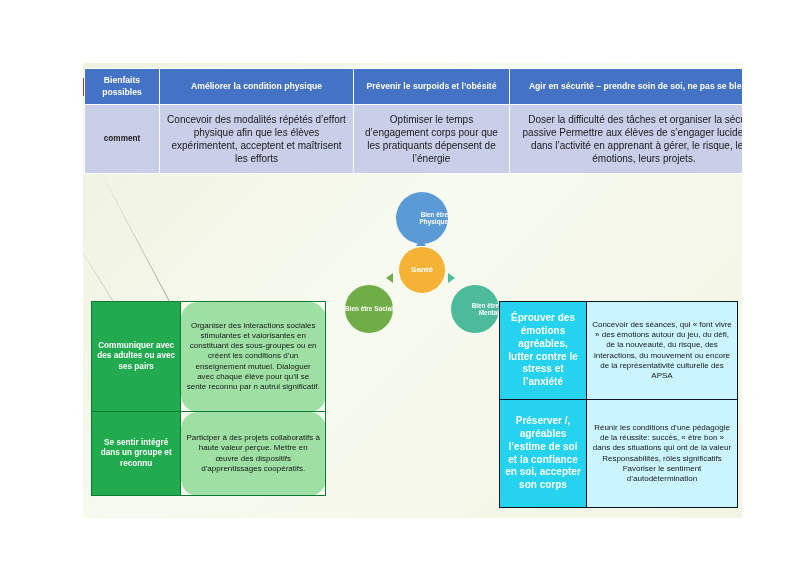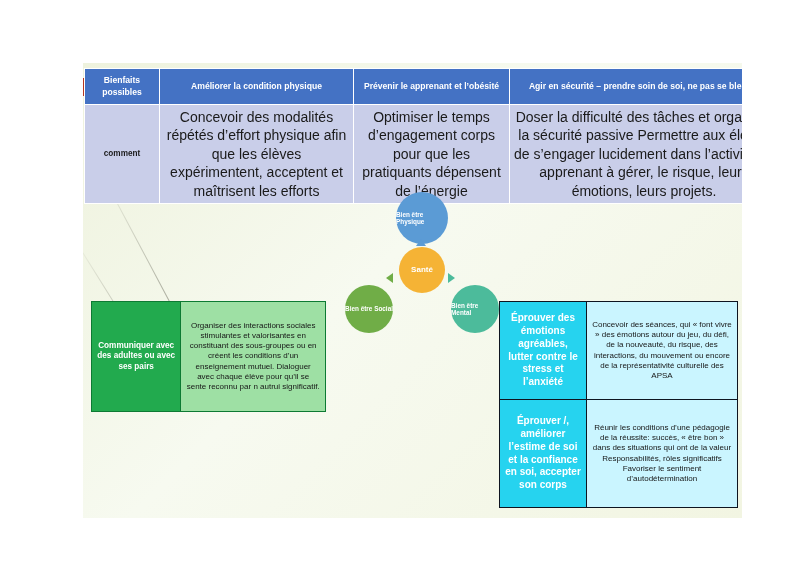--- a/index.html
+++ b/index.html
@@ -61,21 +61,21 @@
     background: #4472c4;
     color: #ffffff;
     font-weight: bold;
     font-size: 8.6px;
     line-height: 1.3;
     height: 29px;
   }
   #top-table tr.body-row td {
     background: #c9cee9;
     color: #1a1a1a;
-    font-size: 14px;
+    font-size: 10px;
     line-height: 1.32;
     height: 62px;
   }
   #top-table td.c1 { width: 66px; }
   #top-table td.c2 { width: 185px; text-align: center; }
   #top-table td.c3 { width: 147px; }
   #top-table td.c4 { width: 260px; }
   #top-table tr.body-row td.c1 { font-weight: bold; font-size: 8.2px; }
 
   
@@ -97,21 +97,21 @@
     width: 190px;
     height: 150px;
   }
   .node {
     position: absolute;
     border-radius: 50%;
     color: #ffffff;
     display: flex;
     align-items: center;
     justify-content: center;
-    text-align: left;
+    text-align: right;
     font-weight: bold;
     line-height: 1.15;
     box-sizing: border-box;
   }
   #node-sante {
     left: 66px; top: 54px;
     width: 46px; height: 46px;
     background: #f5b335;
     font-size: 8px;
   }
@@ -180,20 +180,21 @@
     background: #22aa4e;
     color: #ffffff;
     font-weight: bold;
     font-size: 8.2px;
   }
   #green-table td.detail {
     width: 123px;
     background: #9ee0a4;
     color: #161616;
     font-size: 8px;
+    border-radius: 17px;
   }
   #green-table tr.r1 td { height: 110px; }
   #green-table tr.r2 td { height: 84px; }
 
   
   #cyan-table {
     left: 416px;
     top: 238px;
     width: 238px;
   }
@@ -223,21 +224,21 @@
   <div class="bg-stroke s1"></div>
   <div class="bg-stroke s2"></div>
 
   <div id="row-marker"></div>
 
   <table id="top-table">
     <tbody>
         <tr class="header-row">
       <td class="c1">Bienfaits possibles</td>
       <td class="c2">Améliorer la condition physique</td>
-      <td class="c3">Prévenir le apprenant et l’obésité</td>
+      <td class="c3">Prévenir le surpoids et l’obésité</td>
       <td class="c4">Agir en sécurité – prendre soin de soi, ne pas se blesser</td>
     </tr>
     <tr class="body-row">
       <td class="c1">comment</td>
       <td class="c2">Concevoir des modalités répétés d’effort physique afin que les élèves expérimentent, acceptent et maîtrisent les efforts</td>
       <td class="c3">Optimiser le temps d’engagement corps pour que les pratiquants dépensent de l’énergie</td>
       <td class="c4">Doser la difficulté des tâches et organiser la sécurité passive Permettre aux élèves de s’engager lucidement dans l’activité en apprenant à gérer, le risque, leurs émotions, leurs projets.</td>
     </tr>
   </tbody>
     </table>
@@ -251,29 +252,33 @@
     <div class="arrow" id="arrow-left"></div>
     <div class="arrow" id="arrow-right"></div>
   </div>
 
   <table class="side-table" id="green-table">
     <tbody>
         <tr class="r1">
       <td class="label">Communiquer avec des adultes ou avec ses pairs</td>
       <td class="detail">Organiser des interactions sociales stimulantes et valorisantes en constituant des sous-groupes ou en créent les conditions d’un enseignement mutuel. Dialoguer avec chaque élève pour qu’il se sente reconnu par n autrui significatif.</td>
     </tr>
+    <tr class="r2">
+      <td class="label">Se sentir intégré dans un groupe et reconnu</td>
+      <td class="detail">Participer à des projets collaboratifs à haute valeur perçue. Mettre en œuvre des dispositifs d’apprentissages coopératifs.</td>
+    </tr>
   </tbody>
     </table>
 
   <table class="side-table" id="cyan-table">
     <tbody>
         <tr class="r1">
       <td class="label">Éprouver des émotions agréables, lutter contre le stress et l’anxiété</td>
       <td class="detail">Concevoir des séances, qui « font vivre » des émotions autour du jeu, du défi, de la nouveauté, du risque, des interactions, du mouvement ou encore de la représentativité culturelle des APSA</td>
     </tr>
     <tr class="r2">
-      <td class="label">Éprouver /, améliorer l’estime de soi et la confiance en soi, accepter son corps</td>
+      <td class="label">Préserver /, agréables l’estime de soi et la confiance en soi, accepter son corps</td>
       <td class="detail">Réunir les conditions d’une pédagogie de la réussite: succès, « être bon » dans des situations qui ont de la valeur Responsabilités, rôles significatifs Favoriser le sentiment d’autodétermination</td>
     </tr>
   </tbody>
     </table>
 
 </div>
 
 </body></html>

